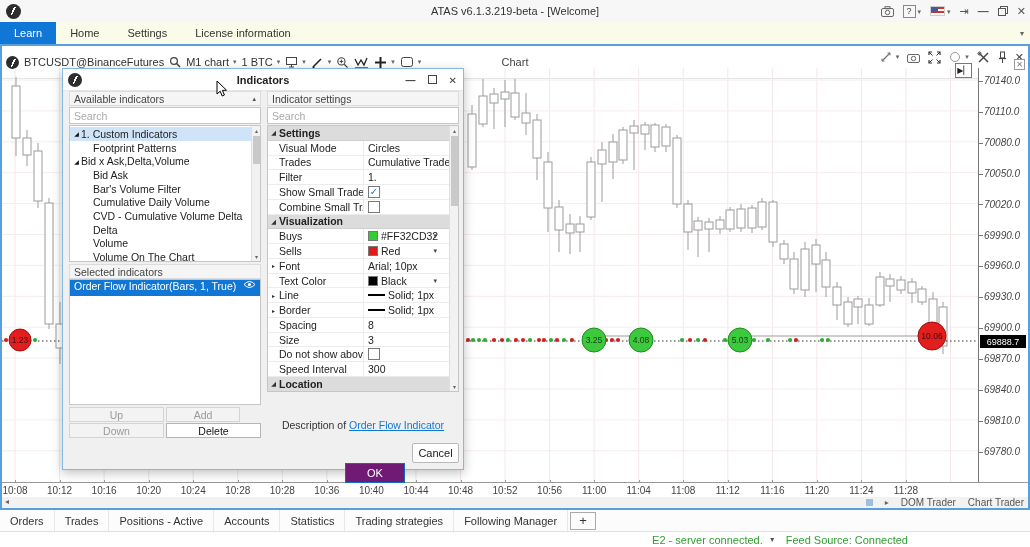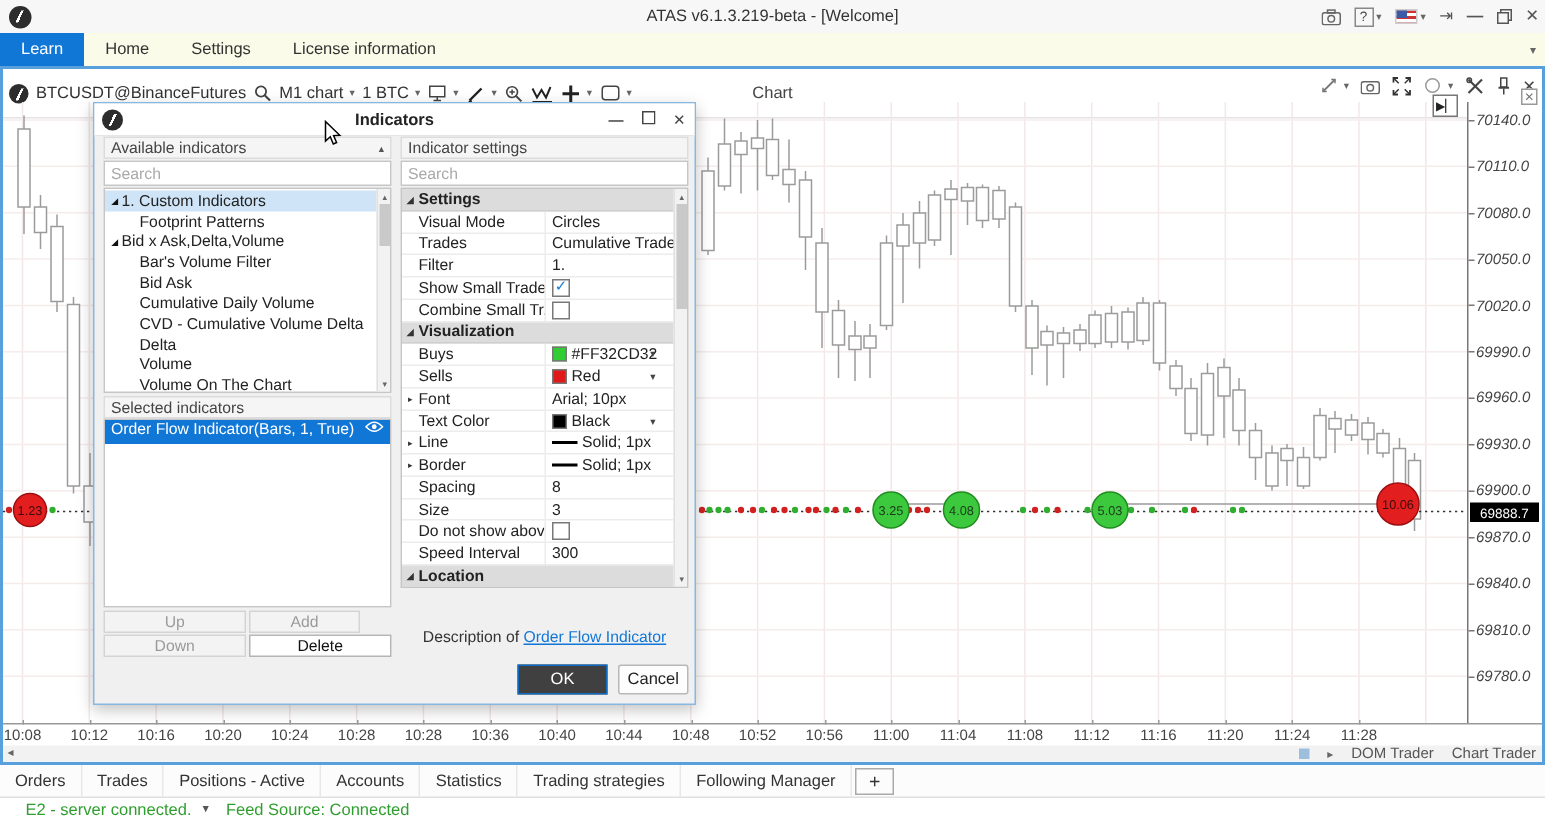--- a/index.html
+++ b/index.html
@@ -77,22 +77,22 @@
     font-size:11px; }
   .btab { padding:0 10px; display:flex; align-items:center; color:#333;
     border-right:1px solid #e7e7e7; }
   .btab.active { background:#1177d7; color:#fff; border-right:none; }
   .plus-tab { width:26px; margin-left:2px; display:flex; align-items:center;
     justify-content:center; border:1px solid #aaa; align-self:center; height:18px;
     font-size:13px; color:#333; }
 
   
   .statusbar { position:absolute; left:0; top:532px; width:908px; height:15px;
-    background:#fff; display:flex; align-items:center; gap:6px; padding-left:17px;
-    font-size:11px; color:#2f9e2f; }
+    background:#fff; display:flex; align-items:center; gap:6px; padding-left:0;
+    font-size:11px; color:#2f9e2f;justify-content:flex-end; }
   .statusbar .dd { color:#555; font-size:7px; }
 
   
   .dialog { position:absolute; left:62px; top:68px; width:402px; height:402px;
     background:#f0f0f0; border:1px solid #86b8e2; box-shadow:0 3px 10px rgba(0,0,0,.25);
     z-index:20; font-size:11px; }
   .dlg-title { position:absolute; left:0; top:0; width:100%; height:22px; background:#fff;
     border-bottom:1px solid #e6e6e6; display:flex; align-items:center; padding:0 5px; }
   .dlg-title .cap { position:absolute; left:0; right:0; text-align:center;
     font-weight:bold; font-size:11px; color:#222; }
@@ -123,22 +123,22 @@
   .srow .val { flex:1; display:flex; align-items:center; gap:3px; padding-left:4px;
     border-left:1px solid #ececec; height:100%; color:#222; white-space:nowrap; }
   .srow.group { background:#dcdcdc; font-weight:bold; border-bottom:1px solid #cfcfcf; }
   .srow .dd { position:absolute; right:12px; font-size:7px; color:#444; }
   .swatch { width:10px; height:10px; border:1px solid #777; flex:0 0 auto; }
   .cbox { width:12px; height:12px; border:1px solid #787878; background:#fff; font-size:10px;
     color:#1177d7; display:flex; align-items:center; justify-content:center; line-height:1; }
   .linesample { width:17px; height:2px; background:#000; flex:0 0 auto; }
   .desc { position:absolute; font-size:10.5px; color:#333; text-align:center; }
   .desc a { color:#1177d7; text-decoration:underline; }
-  .okbtn { position:absolute; height:20px; background:#404040; color:#fff; border:1px solid #0f6ac0;
-    font-size:11px; display:flex; align-items:center; justify-content:center; }
+  .okbtn { position:absolute; height:20px; background:#701a75; color:#fff; border:1px solid #0f6ac0;
+    font-size:11px; display:flex; align-items:center; justify-content:center;margin-top:20px; }
   .cancelbtn { position:absolute; height:20px; background:#fdfdfd; color:#222;
     border:1px solid #b8b8b8; border-radius:2px; font-size:11px; display:flex;
     align-items:center; justify-content:center; }
   .vscroll { position:absolute; width:9px; background:#f2f2f2; border-left:1px solid #e0e0e0; }
   .vscroll .thumb { position:absolute; left:1px; width:7px; background:#c9c9c9; }
   .vscroll .ar { position:absolute; left:0; width:9px; font-size:6px; color:#666; text-align:center; }
 
   .cursor { position:absolute; z-index:50; }
 </style>
 </head>
@@ -601,25 +601,25 @@
         <div class="trow">
           <span class="exp" style="margin-left: 14px;"></span>
           <span>Footprint Patterns</span>
         </div>
         <div class="trow">
           <span class="exp" style="margin-left: 2px;">◢</span>
           <span>Bid x Ask,Delta,Volume</span>
         </div>
         <div class="trow">
           <span class="exp" style="margin-left: 14px;"></span>
-          <span>Bar's Volume Filter</span>
+          <span>Bid Ask</span>
         </div>
         <div class="trow">
           <span class="exp" style="margin-left: 14px;"></span>
-          <span>Bid Ask</span>
+          <span>Bar's Volume Filter</span>
         </div>
         <div class="trow">
           <span class="exp" style="margin-left: 14px;"></span>
           <span>Cumulative Daily Volume</span>
         </div>
         <div class="trow">
           <span class="exp" style="margin-left: 14px;"></span>
           <span>CVD - Cumulative Volume Delta</span>
         </div>
         <div class="trow">

